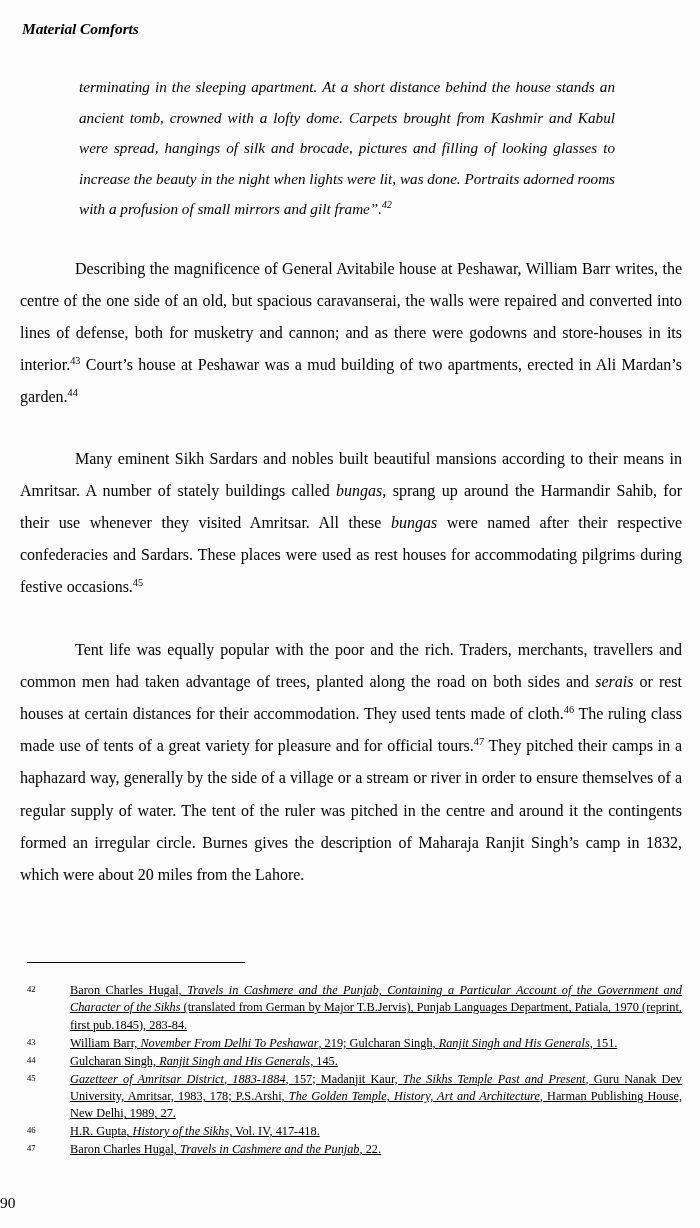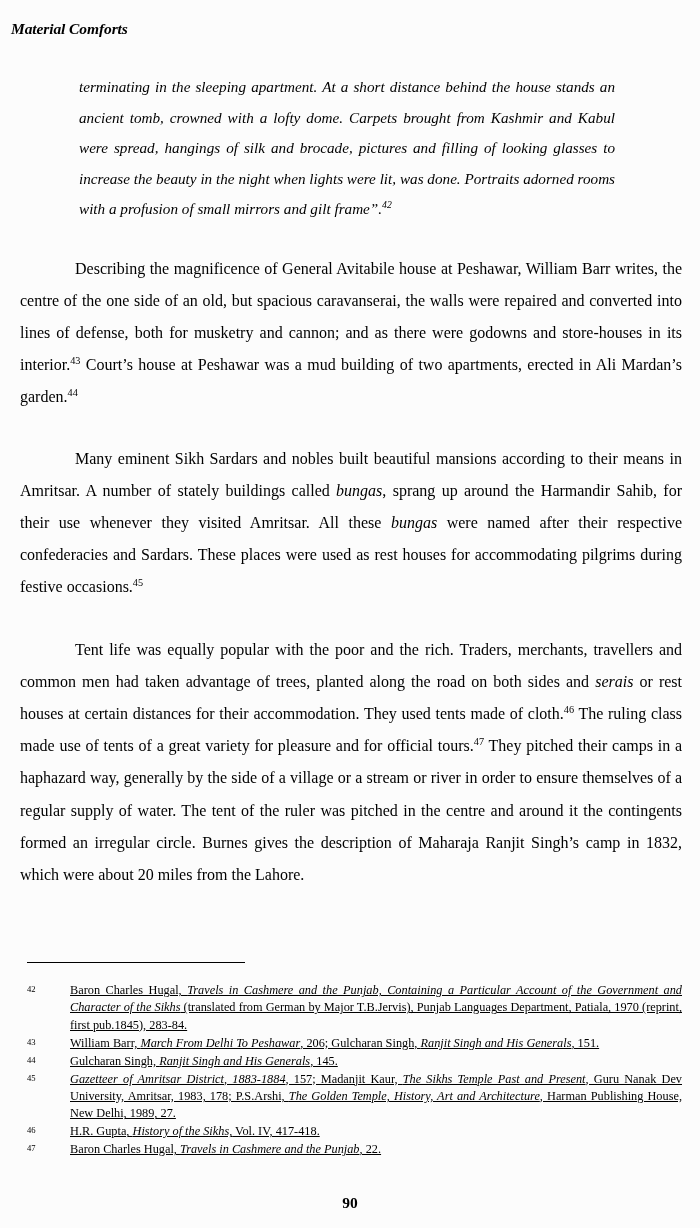--- a/index.html
+++ b/index.html
@@ -16,21 +16,21 @@
     position: relative;
     width: 700px;
     height: 1228px;
     margin: 0 auto;
     background: #fcfcfc;
     overflow: hidden;
     box-sizing: border-box;
   }
   .running-head {
     position: absolute;
-    left: 11px;
+    left: 22px;
     top: 20px;
     font-style: italic;
     font-weight: bold;
     font-size: 15.5px;
     letter-spacing: -0.1px;
     white-space: nowrap;
   }
   .content {
     position: absolute;
     left: 20px;
@@ -97,23 +97,22 @@
     flex: 1 1 auto;
     text-align: justify;
     text-justify: inter-word;
     text-decoration: underline;
   }
   .page-number {
     position: absolute;
     left: 0;
     right: 0;
     top: 1194px;
-    text-align: center;
+    text-align: left;
     font-size: 15.5px;
-    font-weight: bold;
   }
 </style>
 </head>
 <body>
 
 <div class="page">
 
   <div class="running-head">Material Comforts</div>
 
   <div class="content">
@@ -145,21 +144,21 @@
 
   <div class="footnotes">
 
     <div class="fn">
       <div class="fn-num">42</div>
       <div class="fn-text"><span>Baron Charles Hugal, </span><i>Travels in Cashmere and the Punjab, Containing a Particular Account of the Government and Character of the Sikhs</i><span> (translated from German by Major T.B.Jervis), Punjab Languages Department, Patiala, 1970 (reprint, first pub.1845), 283-84.</span></div>
     </div>
 
     <div class="fn">
       <div class="fn-num">43</div>
-      <div class="fn-text"><span>William Barr, </span><i>March From Delhi To Peshawar</i><span>, 206; Gulcharan Singh, </span><i>Ranjit Singh and His Generals</i><span>, 151.</span></div>
+      <div class="fn-text"><span>William Barr, </span><i>November From Delhi To Peshawar</i><span>, 219; Gulcharan Singh, </span><i>Ranjit Singh and His Generals</i><span>, 151.</span></div>
     </div>
 
     <div class="fn">
       <div class="fn-num">44</div>
       <div class="fn-text"><span>Gulcharan Singh, </span><i>Ranjit Singh and His Generals</i><span>, 145.</span></div>
     </div>
 
     <div class="fn">
       <div class="fn-num">45</div>
       <div class="fn-text"><i>Gazetteer of Amritsar District, 1883-1884</i><span>, 157; Madanjit Kaur, </span><i>The Sikhs Temple Past and Present</i><span>, Guru Nanak Dev University, Amritsar, 1983, 178;  P.S.Arshi,  </span><i>The Golden Temple, History, Art and Architecture</i><span>, Harman Publishing House, New Delhi, 1989, 27.</span></div>

